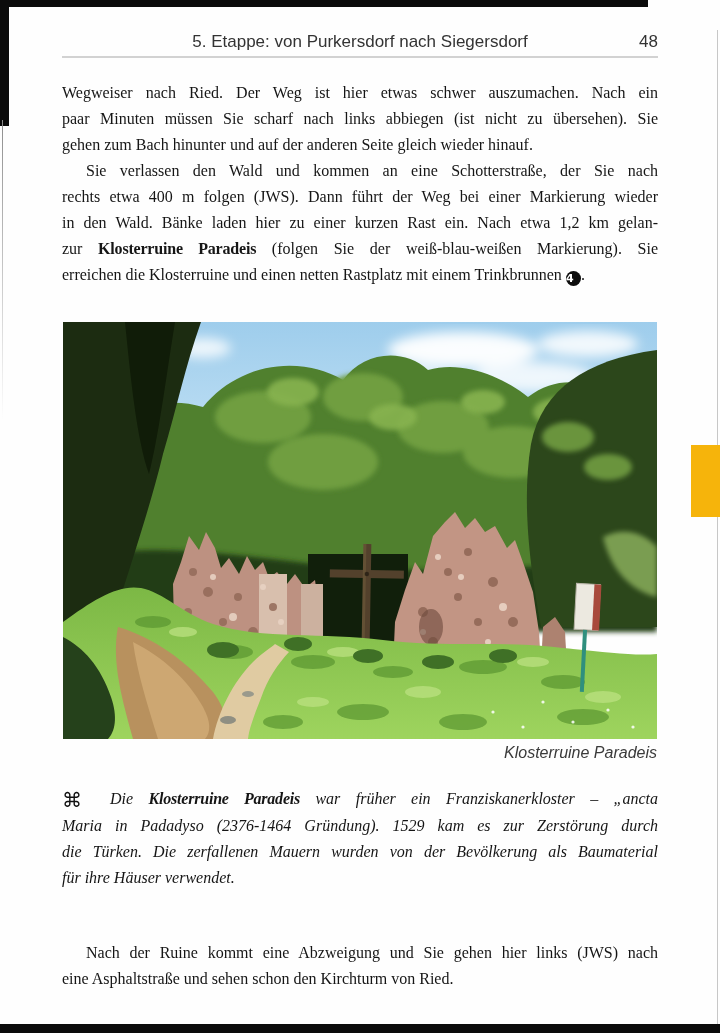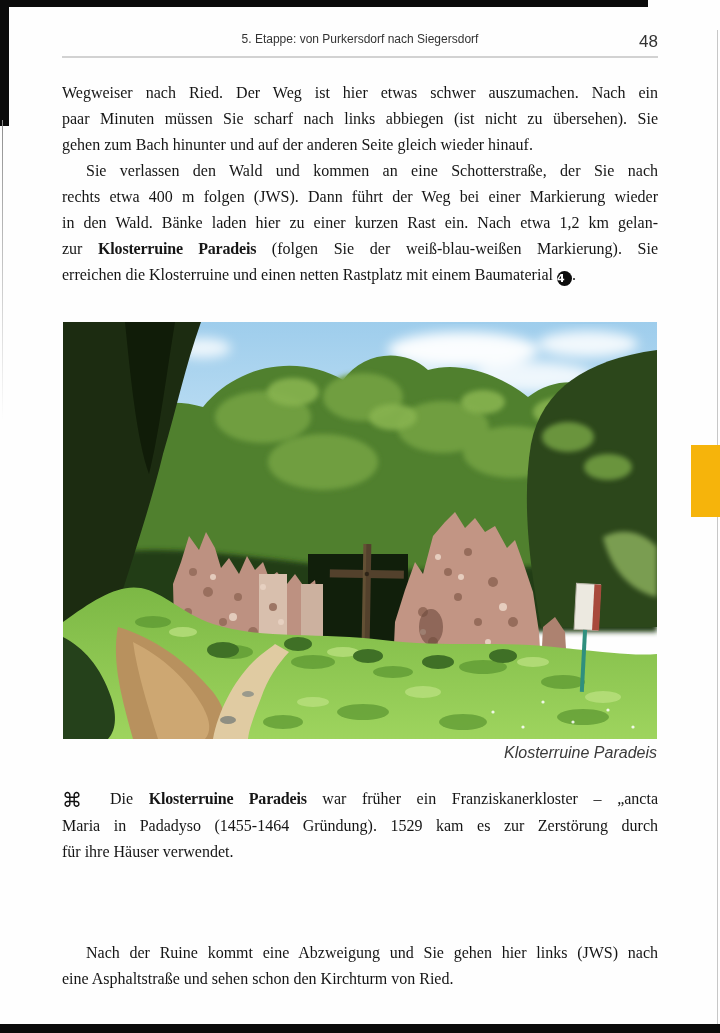--- a/index.html
+++ b/index.html
@@ -9,29 +9,29 @@
   }
   
   .bar-top{position:absolute;left:0;top:0;width:648px;height:7px;background:#0b0b0b;}
   .bar-left{position:absolute;left:0;top:0;width:9px;height:126px;background:#0b0b0b;}
   .edge-left{position:absolute;left:2px;top:120px;width:1px;height:300px;
     background:linear-gradient(#8f8f8f,rgba(200,200,200,0));}
   .edge-right{position:absolute;left:717px;top:30px;width:1px;height:994px;background:#c7c7c7;}
   .bar-bottom{position:absolute;left:0;top:1024px;width:720px;height:9px;background:#0b0b0b;}
   
   .hdr-title{position:absolute;left:62px;top:32px;width:596px;text-align:center;
-    font-family:"Liberation Sans",sans-serif;font-size:12px;color:#333;}
+    font-family:"Liberation Sans",sans-serif;font-size:17px;color:#333;}
   .hdr-page{position:absolute;left:562px;top:32px;width:96px;text-align:right;
     font-family:"Liberation Sans",sans-serif;font-size:17px;color:#333;}
   .hdr-rule{position:absolute;left:62px;top:56px;width:596px;height:2px;background:#d2d2d2;}
   
   .tblock{position:absolute;left:62px;width:596px;font-size:16px;line-height:26px;
     color:#151515;}
   .tb-main{top:80px;}
-  .tb-poi{top:786px;}
+  .tb-poi{top:786px;font-style:italic;}
   .tb-close{top:940px;}
   .tl{text-align:justify;text-align-last:justify;}
   .tl.last{text-align-last:left;}
   .gap{display:inline-block;height:1px;}
   .b{font-weight:bold;letter-spacing:-0.2px;}
   .sym{font-family:"DejaVu Sans",sans-serif;font-size:20px;vertical-align:-3px;color:#111;}
   .badge{display:inline-block;width:15px;height:15px;border-radius:50%;background:#0d0d0d;
     color:#fff;font-family:"DejaVu Sans",sans-serif;font-weight:bold;font-size:11px;
     line-height:15px;text-align:center;vertical-align:-2px;}
   
@@ -61,21 +61,21 @@
     <div>
         <div class="tl"><span>Wegweiser nach Ried. Der Weg ist hier etwas schwer auszumachen. Nach ein</span></div>
         <div class="tl"><span>paar Minuten müssen Sie scharf nach links abbiegen (ist nicht zu übersehen). Sie</span></div>
         <div class="tl last"><span>gehen zum Bach hinunter und auf der anderen Seite gleich wieder hinauf.</span></div>
       </div>
     <div>
         <div class="tl"><span class="gap" style="width: 24px;"></span><span>Sie verlassen den Wald und kommen an eine Schotterstraße, der Sie nach</span></div>
         <div class="tl"><span>rechts etwa 400 m folgen (JWS). Dann führt der Weg bei einer Markierung wieder</span></div>
         <div class="tl"><span>in den Wald. Bänke laden hier zu einer kurzen Rast ein. Nach etwa 1,2 km gelan-</span></div>
         <div class="tl"><span>zur </span><span class="b">Klosterruine Paradeis</span><span> (folgen Sie der weiß-blau-weißen Markierung). Sie</span></div>
-        <div class="tl last"><span>erreichen die Klosterruine und einen netten Rastplatz mit einem Baumaterial </span><span class="badge">4</span><span>.</span></div>
+        <div class="tl last"><span>erreichen die Klosterruine und einen netten Rastplatz mit einem Trinkbrunnen </span><span class="badge">4</span><span>.</span></div>
       </div>
   </div>
 
   <div class="photo">
     <svg width="594" height="417" viewBox="0 0 594 417" xmlns="http://www.w3.org/2000/svg">
       <defs>
         <linearGradient id="sky" x1="0" y1="0" x2="0" y2="1">
           <stop offset="0" stop-color="#9ecdec"></stop>
             <stop offset="1" stop-color="#d8edfa"></stop>
         </linearGradient>
@@ -242,21 +242,22 @@
         <rect x="530" y="262" width="7" height="46" fill="#a84a3c"></rect>
         <rect x="521" y="308" width="4" height="62" fill="#2f8f7e"></rect>
       </g>
     </svg>
   </div>
 
   <div class="caption">Klosterruine Paradeis</div>
 
   <div class="tblock tb-poi">
       <div class="tl"><span class="sym">⌘</span><span class="gap" style="width: 28px;"></span><span>Die </span><span class="b">Klosterruine Paradeis</span><span> war früher ein Franziskanerkloster – „ancta</span></div>
-      <div class="tl"><span>Maria in Padadyso (1455-1464 Gründung). 1529 kam es zur Zerstörung durch</span></div>
+      <div class="tl"><span>Maria in Padadyso (2376-1464 Gründung). 1529 kam es zur Zerstörung durch</span></div>
+      <div class="tl"><span>die Türken. Die zerfallenen Mauern wurden von der Bevölkerung als Baumaterial</span></div>
       <div class="tl last"><span>für ihre Häuser verwendet.</span></div>
     </div>
 
   <div class="tblock tb-close">
       <div class="tl"><span class="gap" style="width: 24px;"></span><span>Nach der Ruine kommt eine Abzweigung und Sie gehen hier links (JWS) nach</span></div>
       <div class="tl last"><span>eine Asphaltstraße und sehen schon den Kirchturm von Ried.</span></div>
     </div>
 
   <div class="chapter-tab" style="background: rgb(246, 180, 11);"></div>
 

